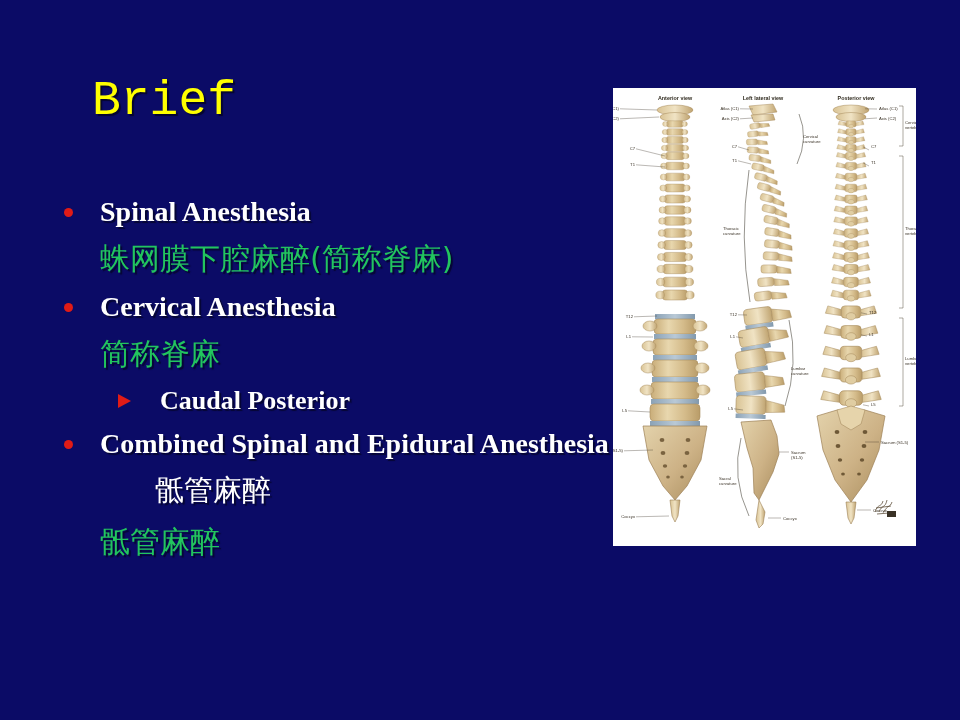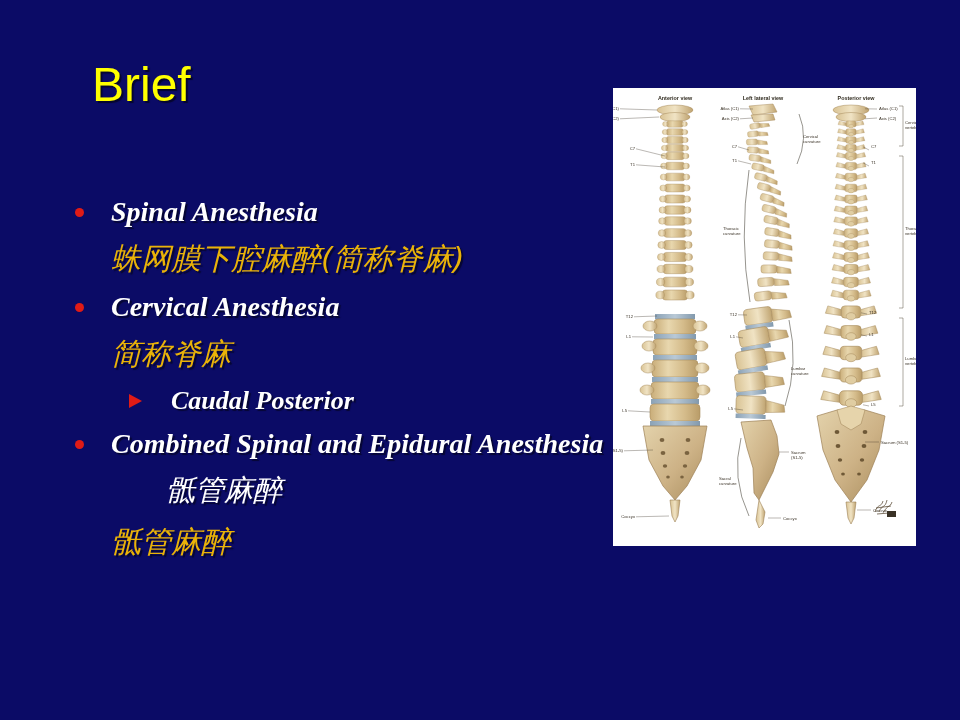--- a/index.html
+++ b/index.html
@@ -14,38 +14,37 @@
     height: 720px;
     background: #0b0b66;
     overflow: hidden;
     font-family: "Liberation Serif", "DejaVu Serif", serif;
   }
 
   
   #title {
     position: absolute;
     left: 92px;
-    top: 60px;
-    font-family: Liberation Sans, sans-serif;
+    top: 76px;
+    font-family: Liberation Mono, monospace;
     font-size: 48px;
     font-weight: 400;
     color: #ffff00;
     letter-spacing: 0px;
     text-shadow: 2px 2px 1px rgba(0,0,0,0.55);
     line-height: 1.05;
     white-space: nowrap;
   }
 
   
   #body {
     position: absolute;
-    left: 66px;
+    left: 55px;
     top: 190px;
     width: 560px;
-    font-style: italic;
   }
   .line {
     position: relative;
     white-space: nowrap;
   }
 
   
   .l1 {
     padding-left: 45px;
     font-size: 28px;
@@ -64,21 +63,21 @@
     height: 9px;
     border-radius: 50%;
     background: #e01b16;
   }
 
   
   .l1cn {
     padding-left: 45px;
     font-size: 30px;
     font-weight: normal;
-    color: #eab308;
+    color: #22c55e;
     text-shadow: 2px 2px 1px rgba(0,0,0,0.5);
     height: 52px;
     line-height: 52px;
     font-family: "DejaVu Sans", "Liberation Sans", sans-serif;
   }
 
   
   .l2 {
     padding-left: 105px;
     font-size: 26px;

